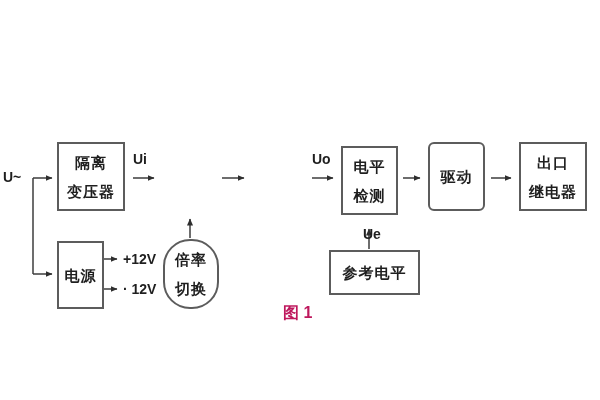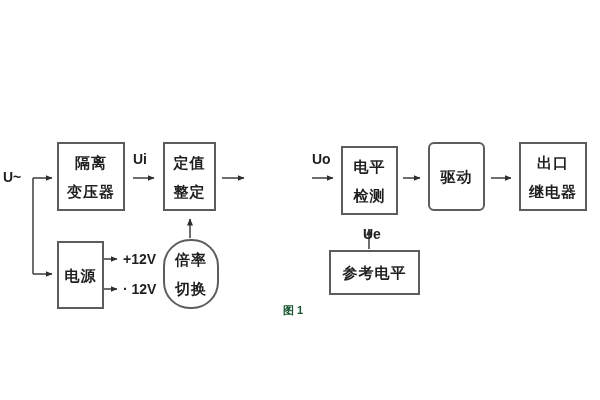--- a/index.html
+++ b/index.html
@@ -14,21 +14,21 @@
     border:2px solid #5c5c5c;color:#1f1f1f;
     display:flex;flex-direction:column;align-items:center;justify-content:center;
     font-size:15px;font-weight:600;letter-spacing:1px;line-height:1;text-align:center;
     white-space:nowrap;
   }
   .box .bl + .bl{margin-top:14px;}
   .lbl{
     position:absolute;color:#1f1f1f;font-size:14px;font-weight:600;
     line-height:1;white-space:nowrap;
   }
-  .caption{position:absolute;color:#14532d;font-size:11px;font-weight:600;line-height:1;}
+  .caption{position:absolute;color:#be185d;font-size:16px;font-weight:600;line-height:1;}
 
   
   .b-isolation{left:57px;top:126px;width:68px;height:69px;}
   .b-setpoint{left:163px;top:126px;width:53px;height:69px;}
   .b-rectifier{left:252px;top:126px;width:56px;height:69px;}
   .b-level{left:341px;top:130px;width:57px;height:69px;}
   .b-driver{left:428px;top:126px;width:57px;height:69px;border-radius:6px;}
   .b-relay{left:519px;top:126px;width:68px;height:69px;}
   .b-power{left:57px;top:225px;width:47px;height:68px;font-size:15px;}
   .b-ratio{left:163px;top:223px;width:56px;height:70px;border-radius:27px;}
@@ -71,24 +71,20 @@
 
       <path d="M190,222 V203" marker-end="url(#ah)"></path>
       <path d="M369,233 V213" marker-end="url(#ah)"></path>
     </g>
   </svg>
 
   <div class="box b-isolation">
     <span class="bl">隔离</span>
     <span class="bl">变压器</span>
   </div>
-  <div class="box b-setpoint">
-    <span class="bl">定值</span>
-    <span class="bl">整定</span>
-  </div>
   <div class="box b-level">
     <span class="bl">电平</span>
     <span class="bl">检测</span>
   </div>
   <div class="box b-driver">
     <span class="bl">驱动</span>
   </div>
   <div class="box b-relay">
     <span class="bl">出口</span>
     <span class="bl">继电器</span>

